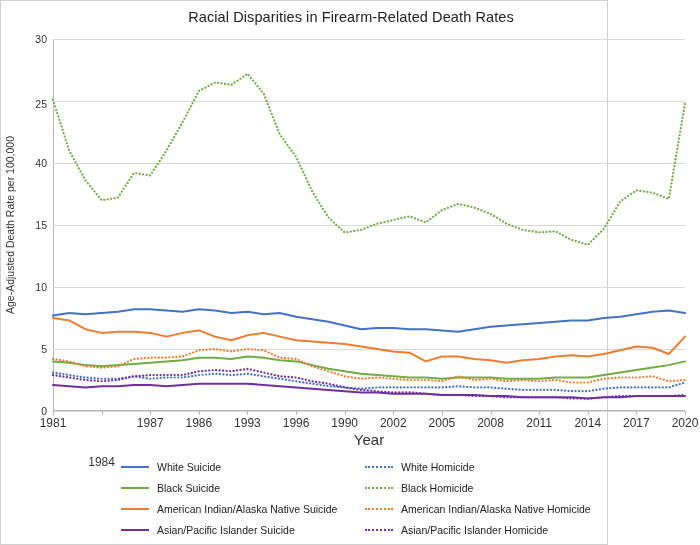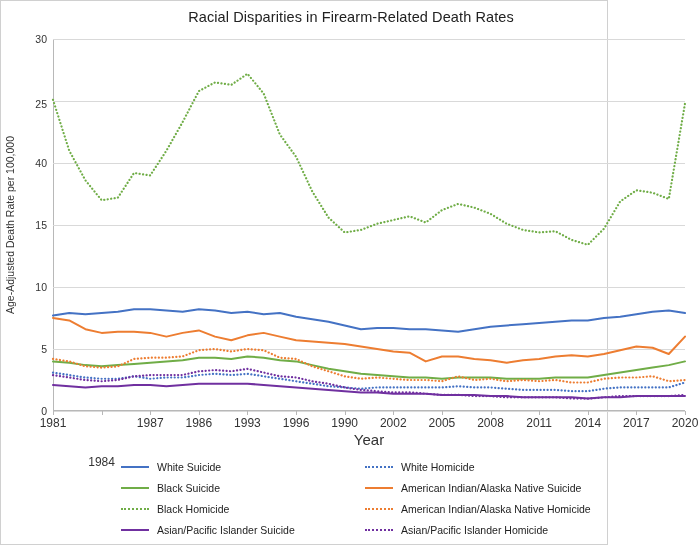--- a/index.html
+++ b/index.html
@@ -222,28 +222,28 @@
       </div>
       <div class="legend-item">
         <div class="legend-swatch" style="border-top-style: dotted; border-top-color: rgb(68, 114, 196);"></div>
         <span class="legend-label">White Homicide</span>
       </div>
       <div class="legend-item">
         <div class="legend-swatch" style="border-top-style: solid; border-top-color: rgb(112, 173, 71);"></div>
         <span class="legend-label">Black Suicide</span>
       </div>
       <div class="legend-item">
+        <div class="legend-swatch" style="border-top-style: dotted; border-top-color: rgb(112, 173, 71);"></div>
+        <span class="legend-label">Black Homicide</span>
+      </div>
+      <div class="legend-item">
         <div class="legend-swatch" style="border-top-style: solid; border-top-color: rgb(237, 125, 49);"></div>
         <span class="legend-label">American Indian/Alaska Native Suicide</span>
       </div>
       <div class="legend-item">
-        <div class="legend-swatch" style="border-top-style: dotted; border-top-color: rgb(112, 173, 71);"></div>
-        <span class="legend-label">Black Homicide</span>
-      </div>
-      <div class="legend-item">
         <div class="legend-swatch" style="border-top-style: dotted; border-top-color: rgb(237, 125, 49);"></div>
         <span class="legend-label">American Indian/Alaska Native Homicide</span>
       </div>
       <div class="legend-item">
         <div class="legend-swatch" style="border-top-style: solid; border-top-color: rgb(112, 48, 160);"></div>
         <span class="legend-label">Asian/Pacific Islander Suicide</span>
       </div>
       <div class="legend-item">
         <div class="legend-swatch" style="border-top-style: dotted; border-top-color: rgb(112, 48, 160);"></div>
         <span class="legend-label">Asian/Pacific Islander Homicide</span>

